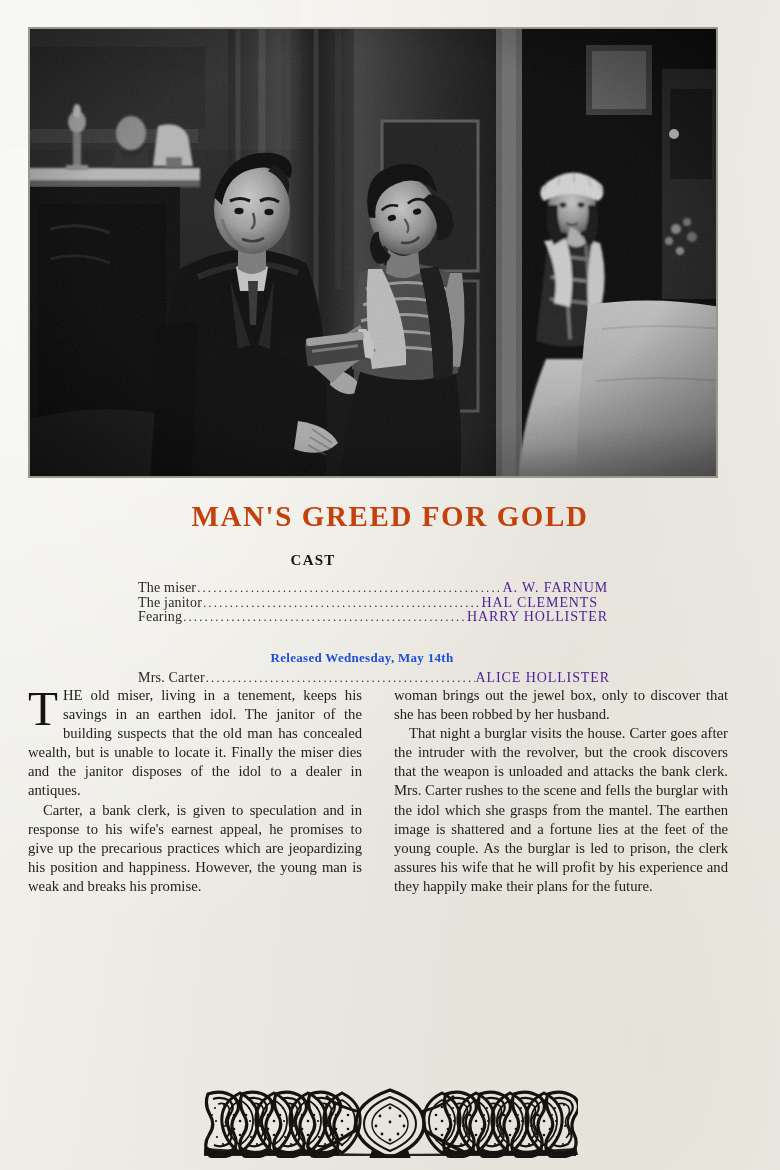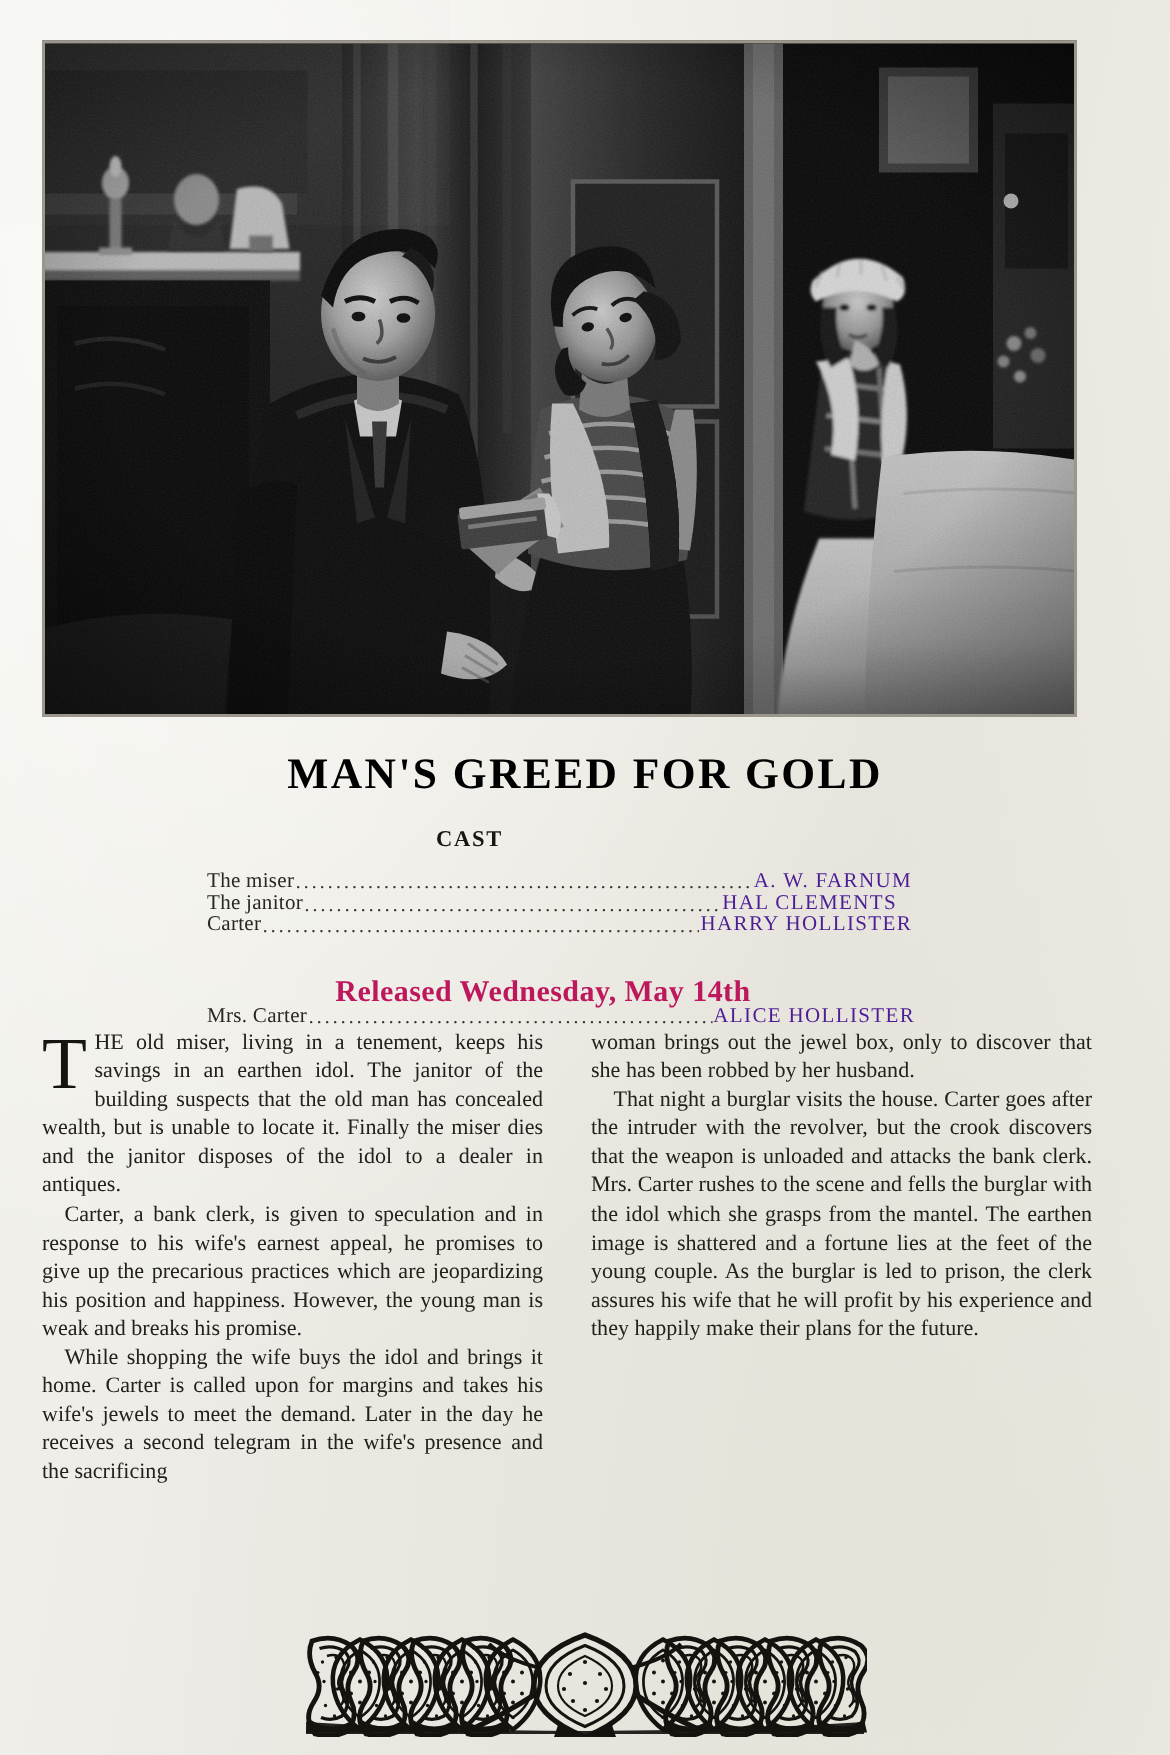--- a/index.html
+++ b/index.html
@@ -55,21 +55,21 @@
   .film-title {
     position: absolute;
     left: 0;
     top: 500px;
     width: 780px;
     text-align: center;
     font-family: "Liberation Serif", "DejaVu Serif", serif;
     font-weight: bold;
     font-size: 29px;
     letter-spacing: 1.6px;
-    color: #000000;
+    color: #c2410c;
   }
 
   .cast-heading {
     position: absolute;
     left: 0;
     top: 552px;
     width: 626px;
     text-align: center;
     font-weight: bold;
     font-size: 15px;
@@ -118,23 +118,23 @@
   .cast-row:nth-child(3) .cast-actor { margin-right: 0px; }
   .cast-row:nth-child(4) .cast-actor { margin-right: -2px; margin-top: 46px; }
 
   .release-line {
     position: absolute;
     left: 0;
     top: 650px;
     width: 724px;
     text-align: center;
     font-weight: bold;
-    font-size: 20px;
+    font-size: 13px;
     letter-spacing: 0.3px;
-    color: #be185d;
+    color: #1d4ed8;
   }
 
   
   .body-cols {
     position: absolute;
     left: 28px;
     top: 686px;
     width: 700px;
     display: flex;
     gap: 32px;
@@ -457,38 +457,37 @@
     <span class="cast-role">The miser</span>
     <span class="cast-dots">................................................................</span>
     <span class="cast-actor">A. W. FARNUM</span>
   </div>
   <div class="cast-row">
     <span class="cast-role">The janitor</span>
     <span class="cast-dots">................................................................</span>
     <span class="cast-actor">HAL CLEMENTS</span>
   </div>
   <div class="cast-row">
-    <span class="cast-role">Carter</span>
+    <span class="cast-role">Fearing</span>
     <span class="cast-dots">................................................................</span>
     <span class="cast-actor">HARRY HOLLISTER</span>
   </div>
   <div class="cast-row">
     <span class="cast-role">Mrs. Carter</span>
     <span class="cast-dots">................................................................</span>
     <span class="cast-actor">ALICE HOLLISTER</span>
   </div>
 </div>
 
 <div class="release-line">Released Wednesday, May 14th</div>
 
 <div class="body-cols">
   <div class="col">
     <p class="first"><span class="dropcap">T</span><span>HE old miser, living in a tenement, keeps his savings in an earthen idol. The janitor of the building suspects that the old man has concealed wealth, but is unable to locate it. Finally the miser dies and the janitor disposes of the idol to a dealer in antiques.</span></p>
     <p>Carter, a bank clerk, is given to speculation and in response to his wife's earnest appeal, he promises to give up the precarious practices which are jeopardizing his position and happiness. However, the young man is weak and breaks his promise.</p>
-    <p>While shopping the wife buys the idol and brings it home. Carter is called upon for margins and takes his wife's jewels to meet the demand. Later in the day he receives a second telegram in the wife's presence and the sacrificing</p>
   </div>
   <div class="col">
     <p class="first">woman brings out the jewel box, only to discover that she has been robbed by her husband.</p>
     <p>That night a burglar visits the house. Carter goes after the intruder with the revolver, but the crook discovers that the weapon is unloaded and attacks the bank clerk. Mrs. Carter rushes to the scene and fells the burglar with the idol which she grasps from the mantel. The earthen image is shattered and a fortune lies at the feet of the young couple. As the burglar is led to prison, the clerk assures his wife that he will profit by his experience and they happily make their plans for the future.</p>
   </div>
 </div>
 
 <div class="ornament">
   <svg viewBox="0 0 376 72" width="376" height="72">
     <defs>

